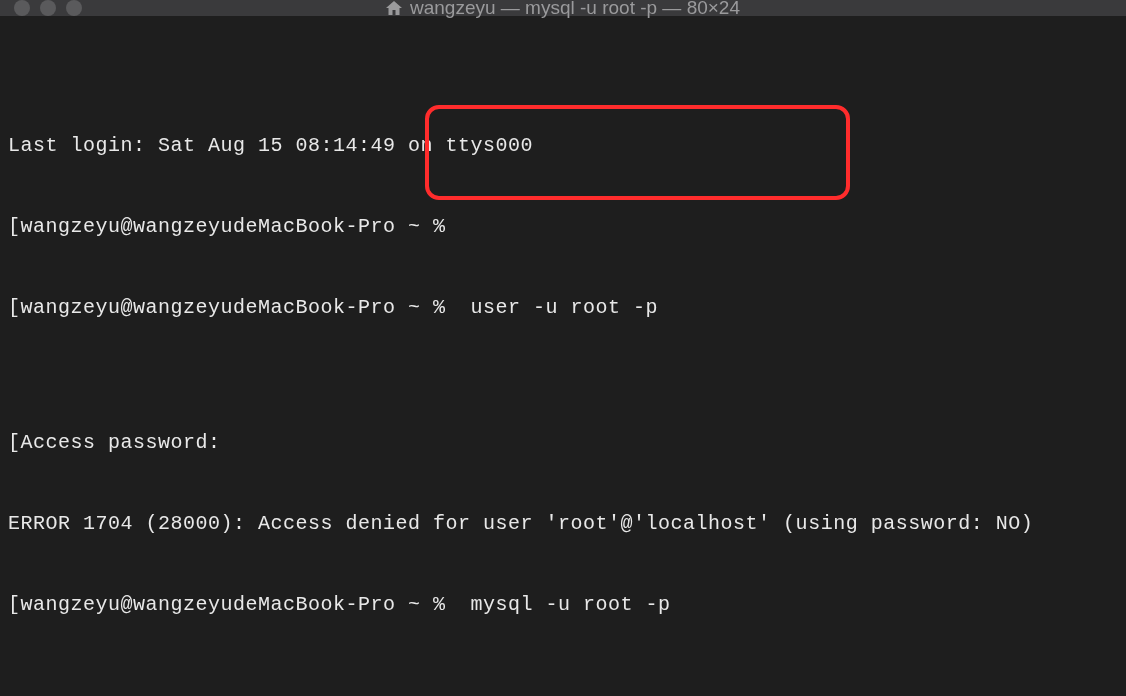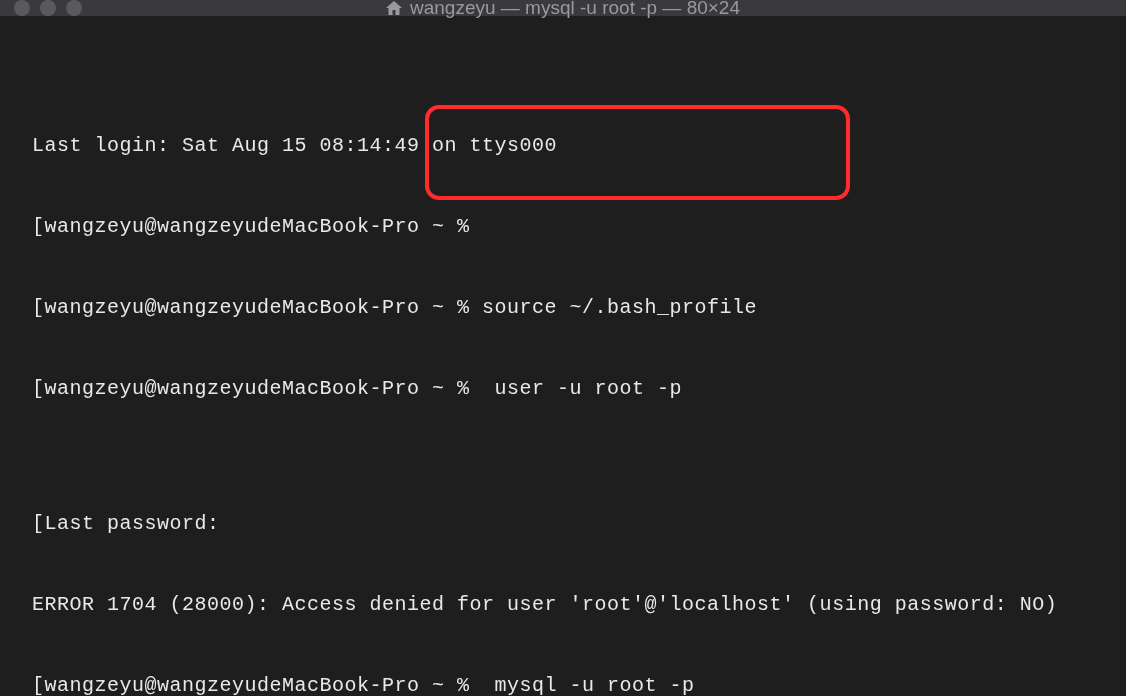--- a/index.html
+++ b/index.html
@@ -61,21 +61,21 @@
     flex: 1;
     padding: 8px 8px;
     color: #e8e8e8;
     font-size: 20px;
     line-height: 27px;
     white-space: pre-wrap;
     word-break: break-all;
     letter-spacing: 0.5px;
     position: relative;
   }
-  .row { display: block; margin-left: 24px; }
+  .row { display: block; }
   .bracket { color: #e8e8e8; }
   .highlight-box {
     position: absolute;
     border: 4px solid #ff2c2c;
     border-radius: 14px;
     pointer-events: none;
   }
 </style>
 </head>
 <body>
@@ -95,24 +95,23 @@
       </span>
       <span class="title-text">wangzeyu — mysql -u root -p — 80×24</span>
     </div>
   </div>
 
   <div class="terminal-body">
     <div class="highlight-box" id="hlbox" style="top: 89px; left: 425px; width: 425px; height: 95px;"></div>
 
     <span class="row">Last login: Sat Aug 15 08:14:49 on ttys000</span>
     <span class="row">[wangzeyu@wangzeyudeMacBook-Pro ~ %</span>
-    <span class="row"><span>[wangzeyu@wangzeyudeMacBook-Pro ~ </span><span>% source ~/.bash_profile</span></span>
     <span class="row"><span>[wangzeyu@wangzeyudeMacBook-Pro ~ </span><span>%  user -u root -p</span></span>
     <span class="row"></span>
-    <span class="row"><span class="bracket">[</span><span>Last password:</span></span>
+    <span class="row"><span class="bracket">[</span><span>Access password:</span></span>
     <span class="row">ERROR 1704 (28000): Access denied for user 'root'@'localhost' (using password: NO)</span>
     <span class="row"><span>[wangzeyu@wangzeyudeMacBook-Pro ~ %  </span><span>mysql -u root -p</span></span>
     
     
     
     
     <span class="row"></span>
     
     <span class="row"></span>
     

